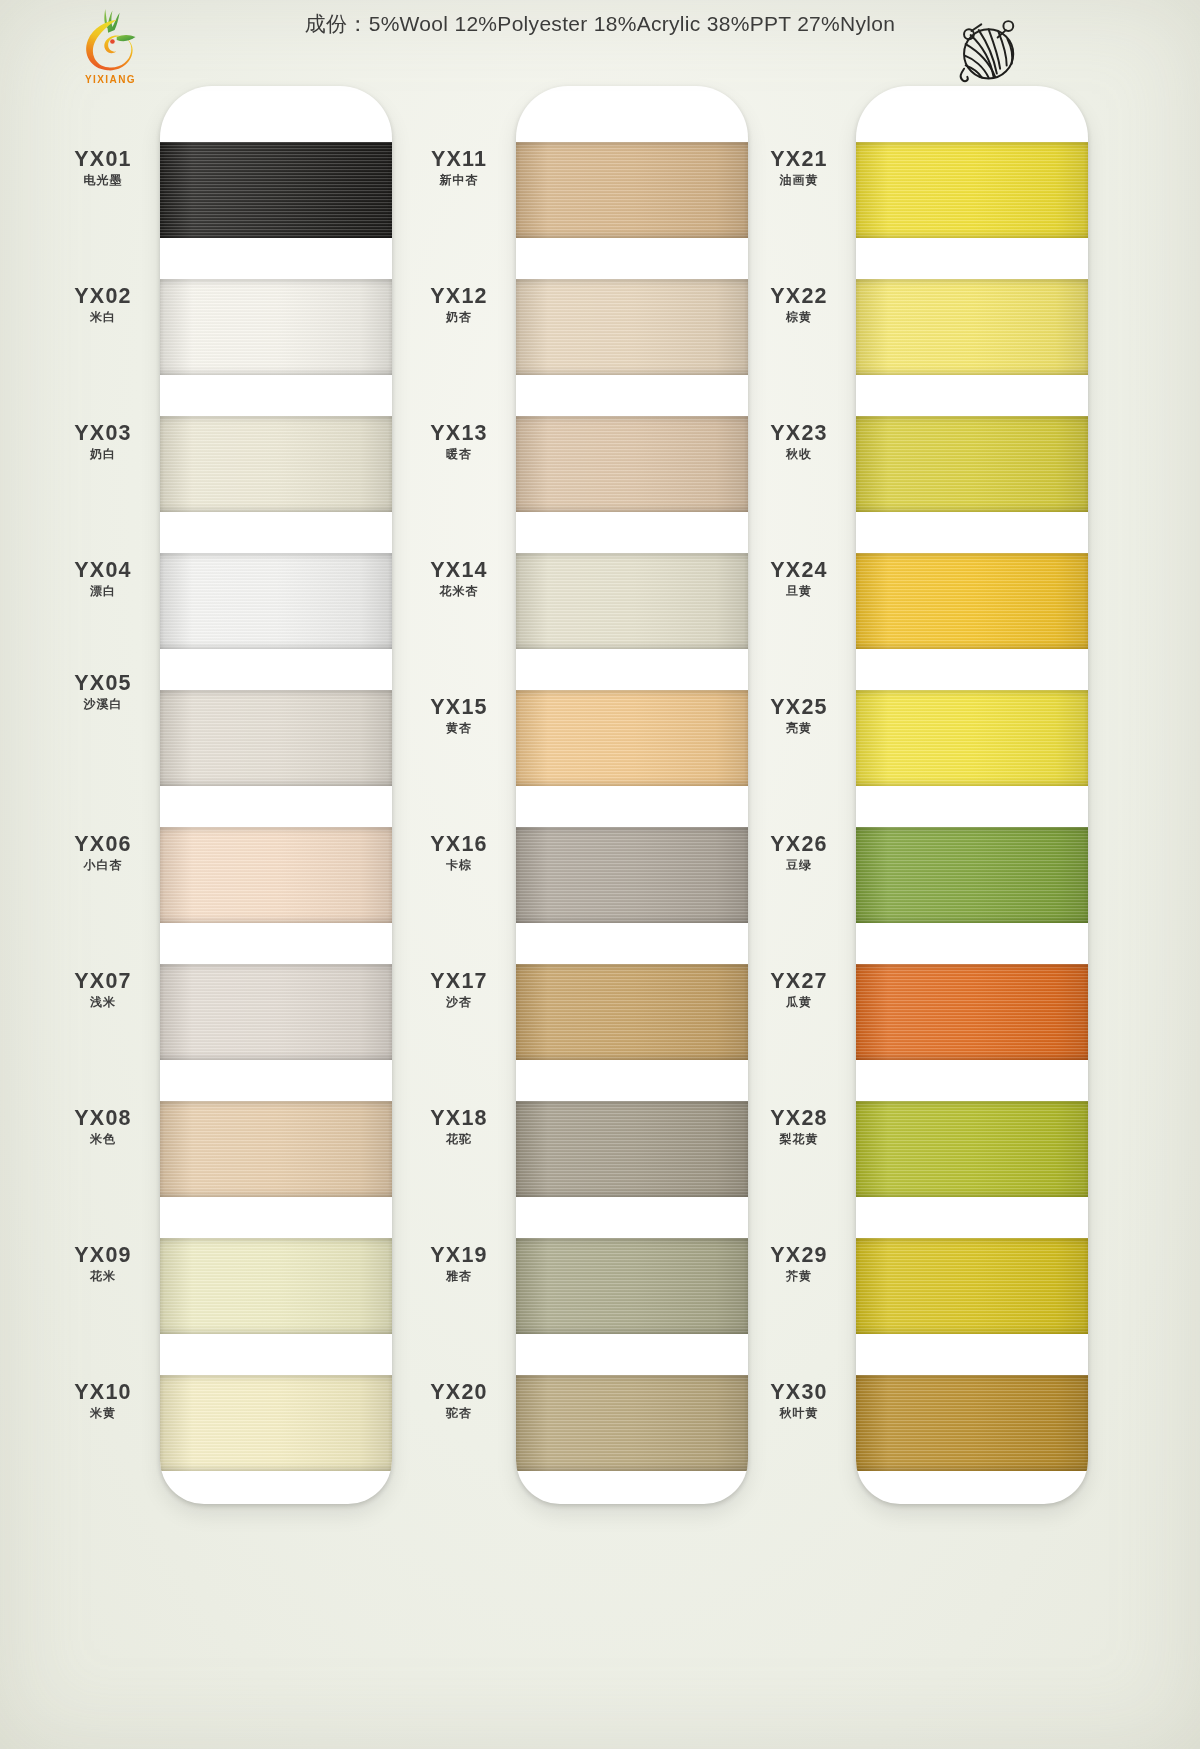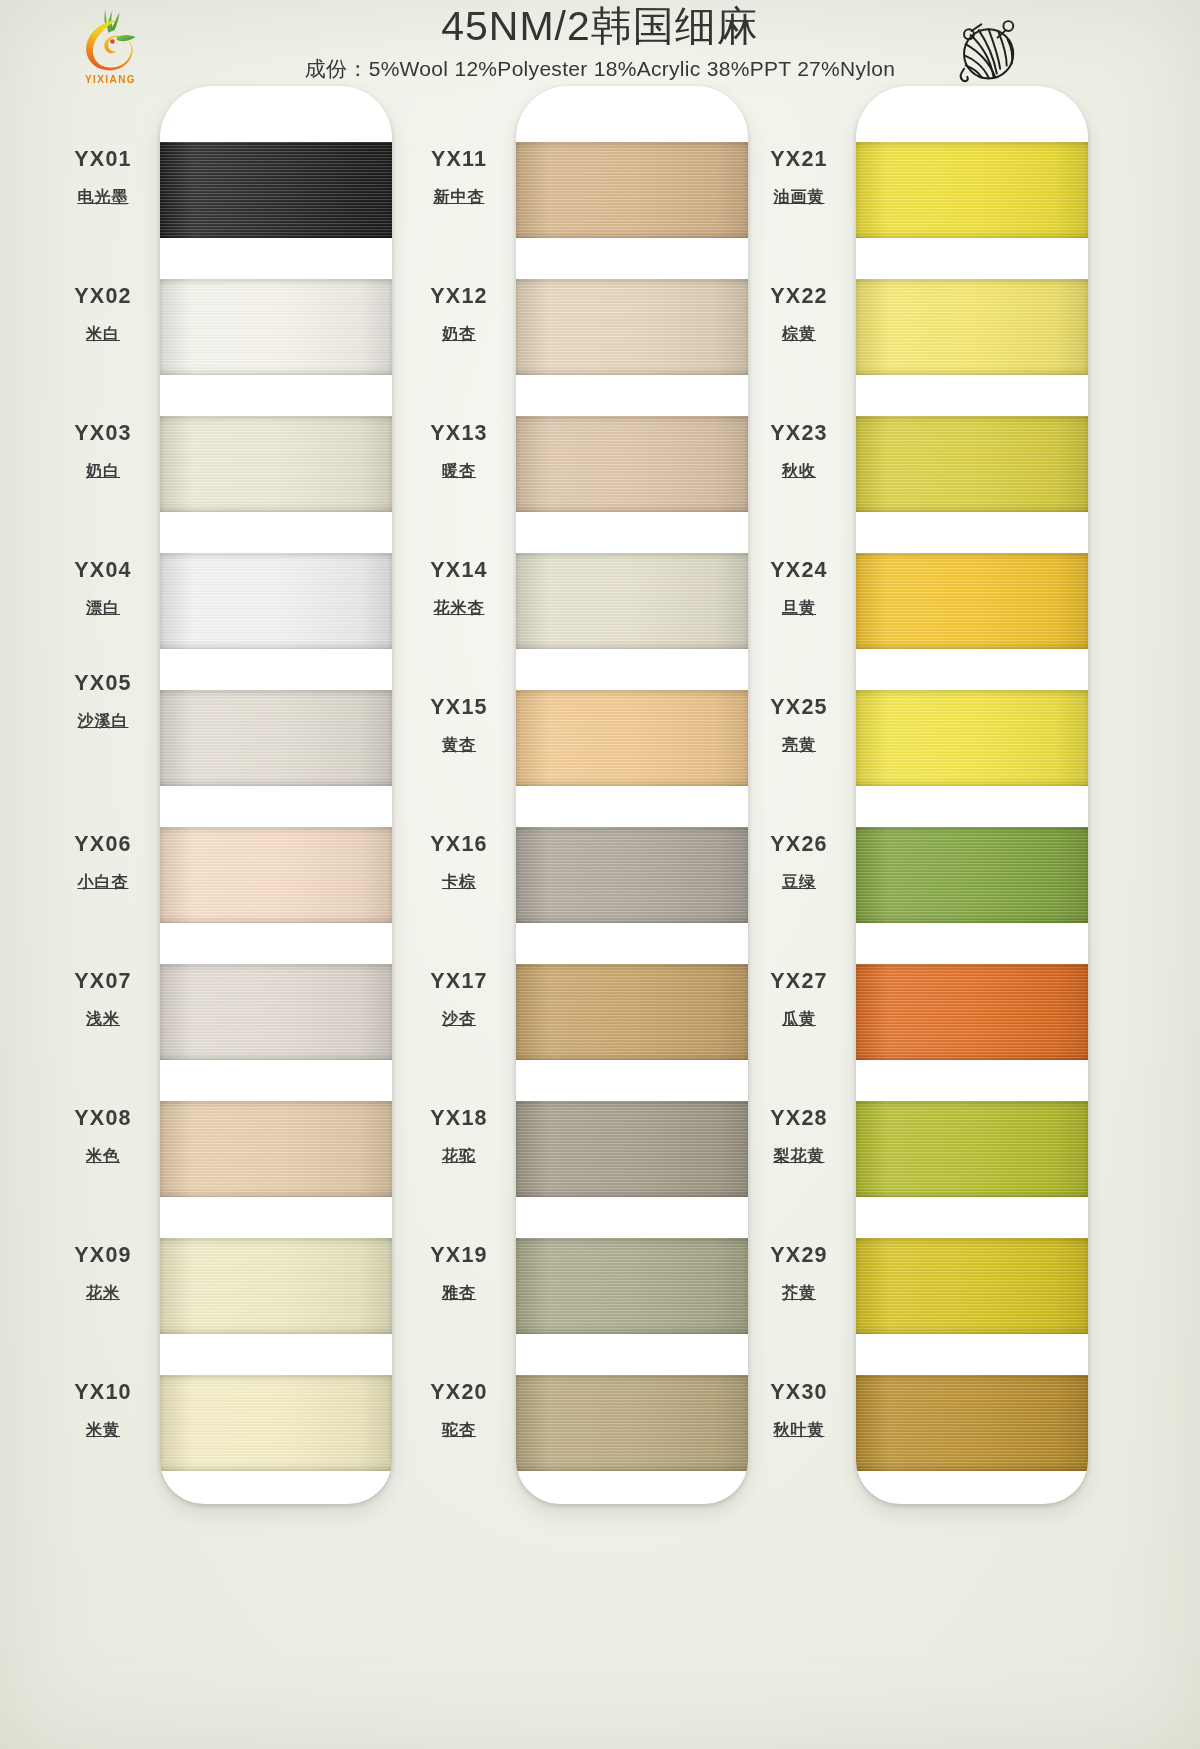--- a/index.html
+++ b/index.html
@@ -111,28 +111,27 @@
     color: #3a3a3a;
   }
   .label-code {
     font-size: 21.5px;
     font-weight: bold;
     letter-spacing: 1.2px;
     line-height: 1.25;
     color: #3d3d3d;
   }
   .label-name {
-    font-size: 16px;
+    font-size: 12px;
     font-weight: bold;
     letter-spacing: 1px;
     line-height: 1.3;
-    margin-top: 14px;
+    margin-top: 0;
     color: #3d3d3d;
     font-family: "Liberation Sans", "DejaVu Sans", sans-serif;
-    text-decoration: underline;
   }
 
   
   .swatch-card {
     position: absolute;
     left: 118px;
     top: 0;
     width: 232px;
     height: 1418px;
     background: #ffffff;
@@ -232,21 +231,20 @@
                  C53 70 45 69 42 63 C38 55 44 46 54 44 C68 42 80 51 80 64
                  C80 80 64 94 45 92 C22 90 10 70 18 50 C25 33 43 24 58 22 Z" fill="url(#flameGrad)"></path>
 
         <path d="M58 46 C66 42 76 42 84 46 C76 52 66 53 58 50 Z" fill="url(#leafGrad)"></path>
         <circle cx="52" cy="52" r="3.2" fill="#e8472a"></circle>
       </svg>
       <div class="wordmark">YIXIANG</div>
     </div>
 
     <div id="title-block">
-      <div id="main-title">45NM/2韩国细麻</div>
       <div id="composition">成份：5%Wool 12%Polyester 18%Acrylic 38%PPT 27%Nylon</div>
     </div>
 
     <svg id="yarn-icon" viewBox="0 0 100 100">
       <g fill="none" stroke="#1d1d1b" stroke-width="2.4" stroke-linecap="round">
         <circle cx="52" cy="56" r="30"></circle>
         <path d="M30 33 C44 46 54 62 58 84"></path>
         <path d="M40 27 C50 42 58 60 62 80"></path>
         <path d="M52 26 C58 42 64 60 66 74"></path>
         <path d="M64 29 C70 44 74 58 74 70"></path>

